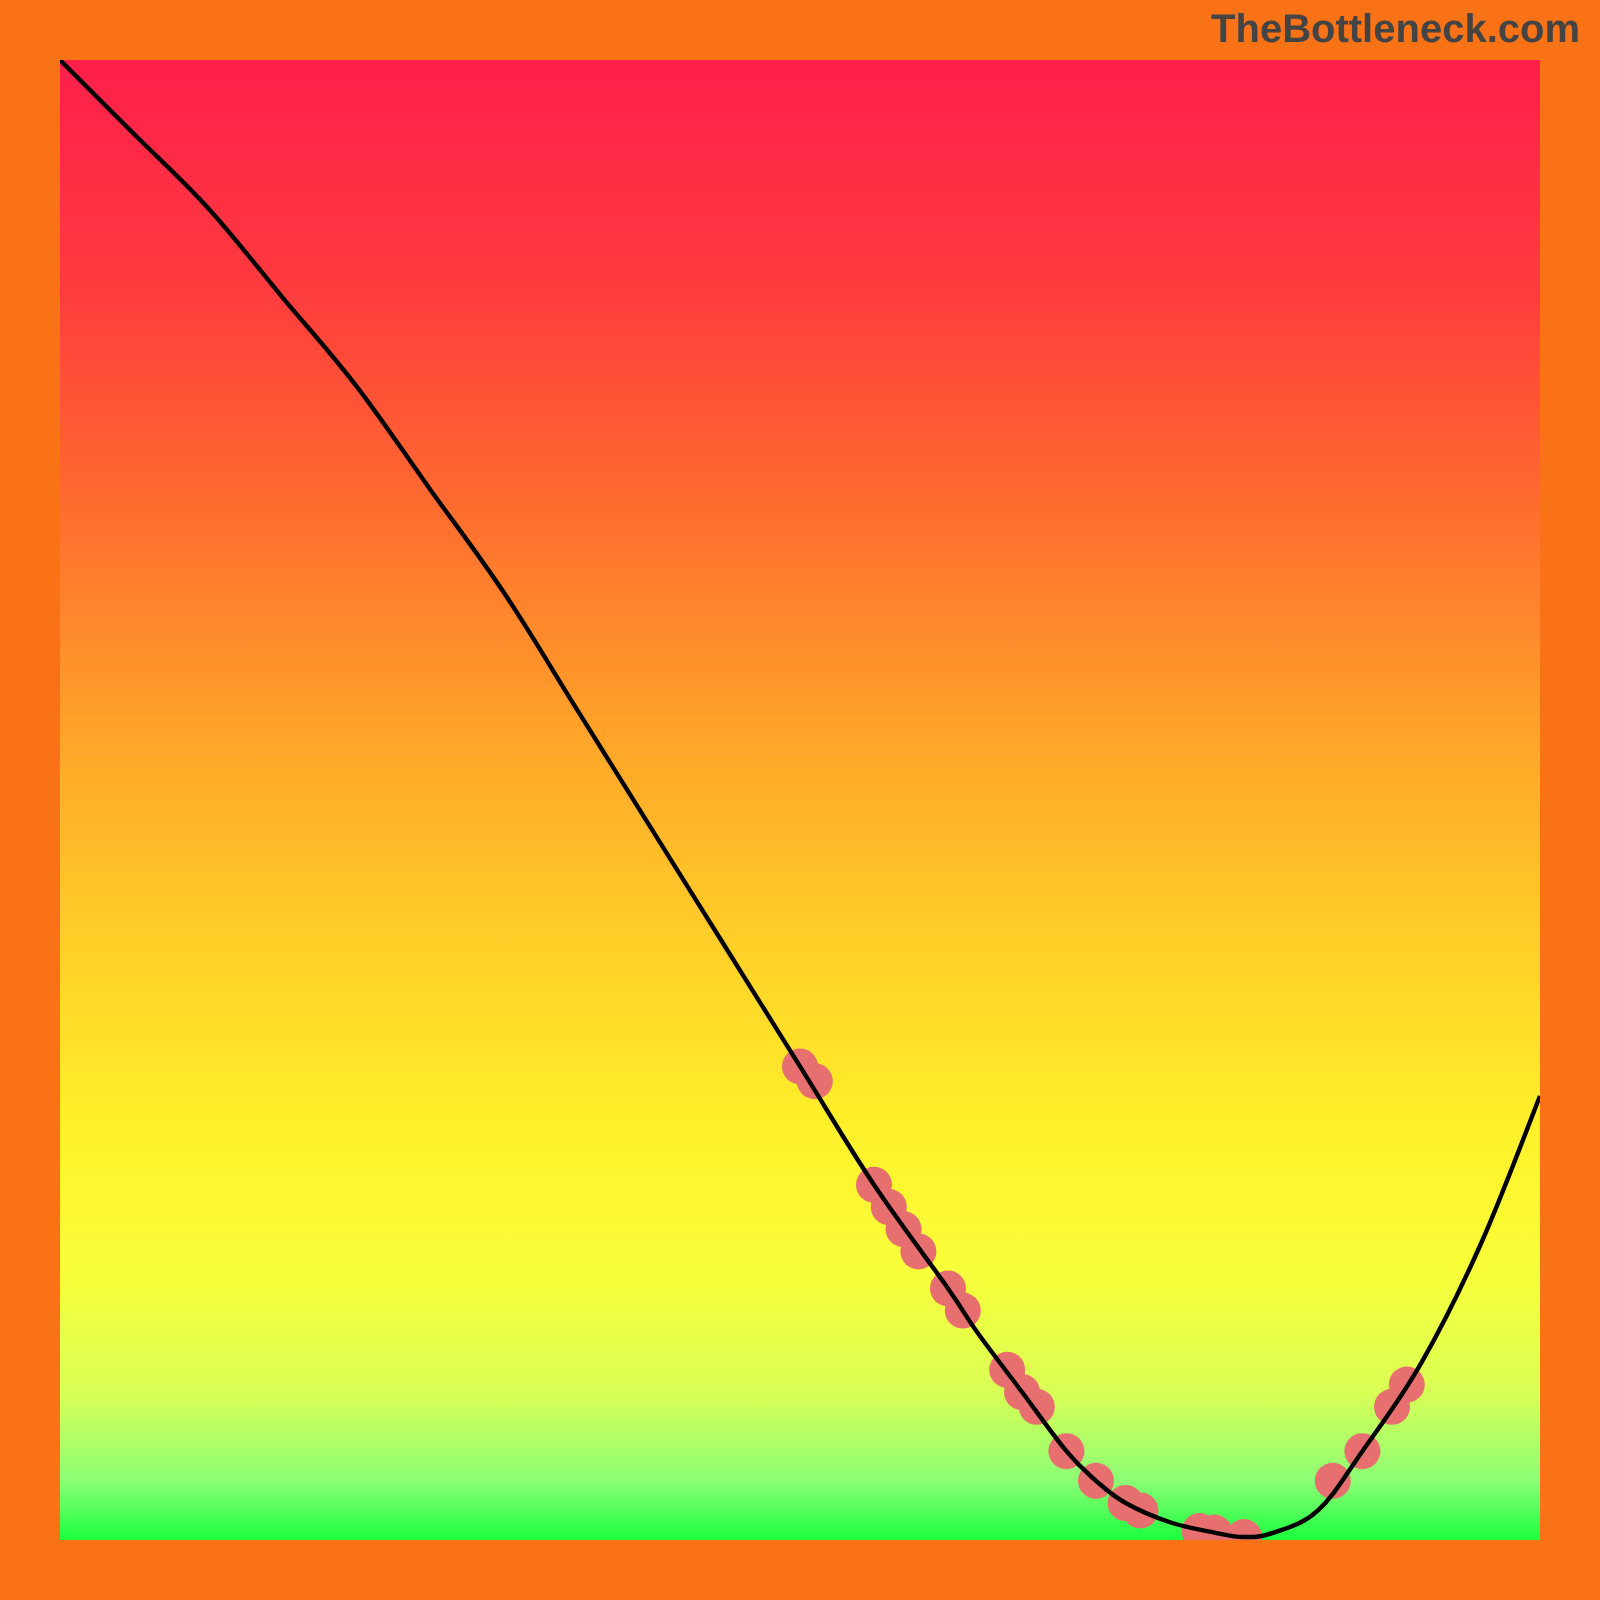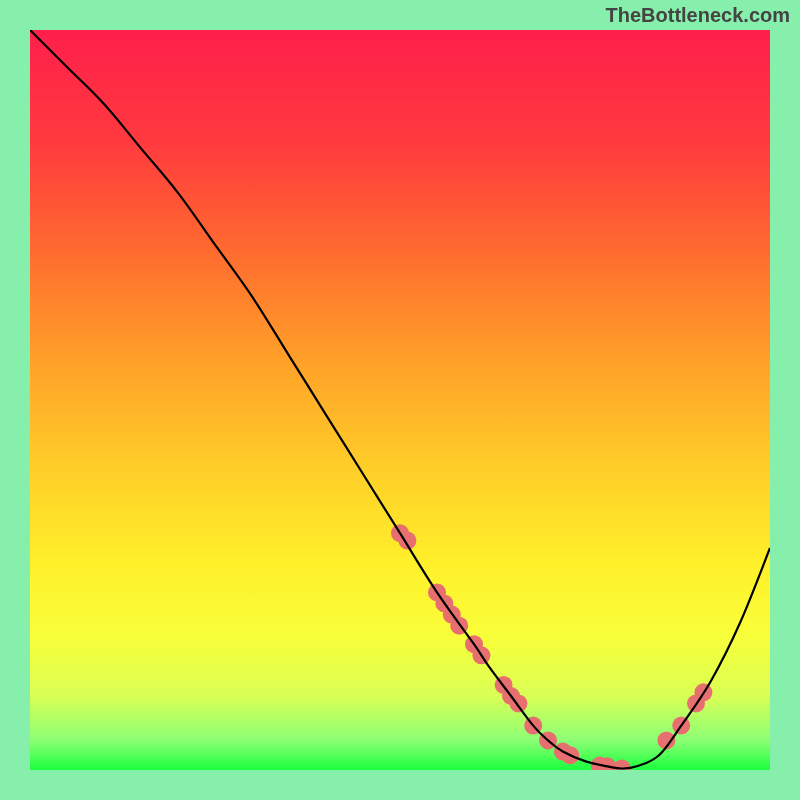--- a/index.html
+++ b/index.html
@@ -7,21 +7,21 @@
     padding: 0;
     background: #000;
     width: 800px;
     height: 800px;
     overflow: hidden;
     font-family: Arial, Helvetica, sans-serif;
   }
   .outer {
     width: 800px;
     height: 800px;
-    background: #86efac;
+    background: #f97316;
     position: relative;
     text-align: center;
   }
   .watermark {
     position: absolute;
     top: 4px;
     right: 10px;
     color: #444;
     font-size: 20px;
     font-weight: bold;

